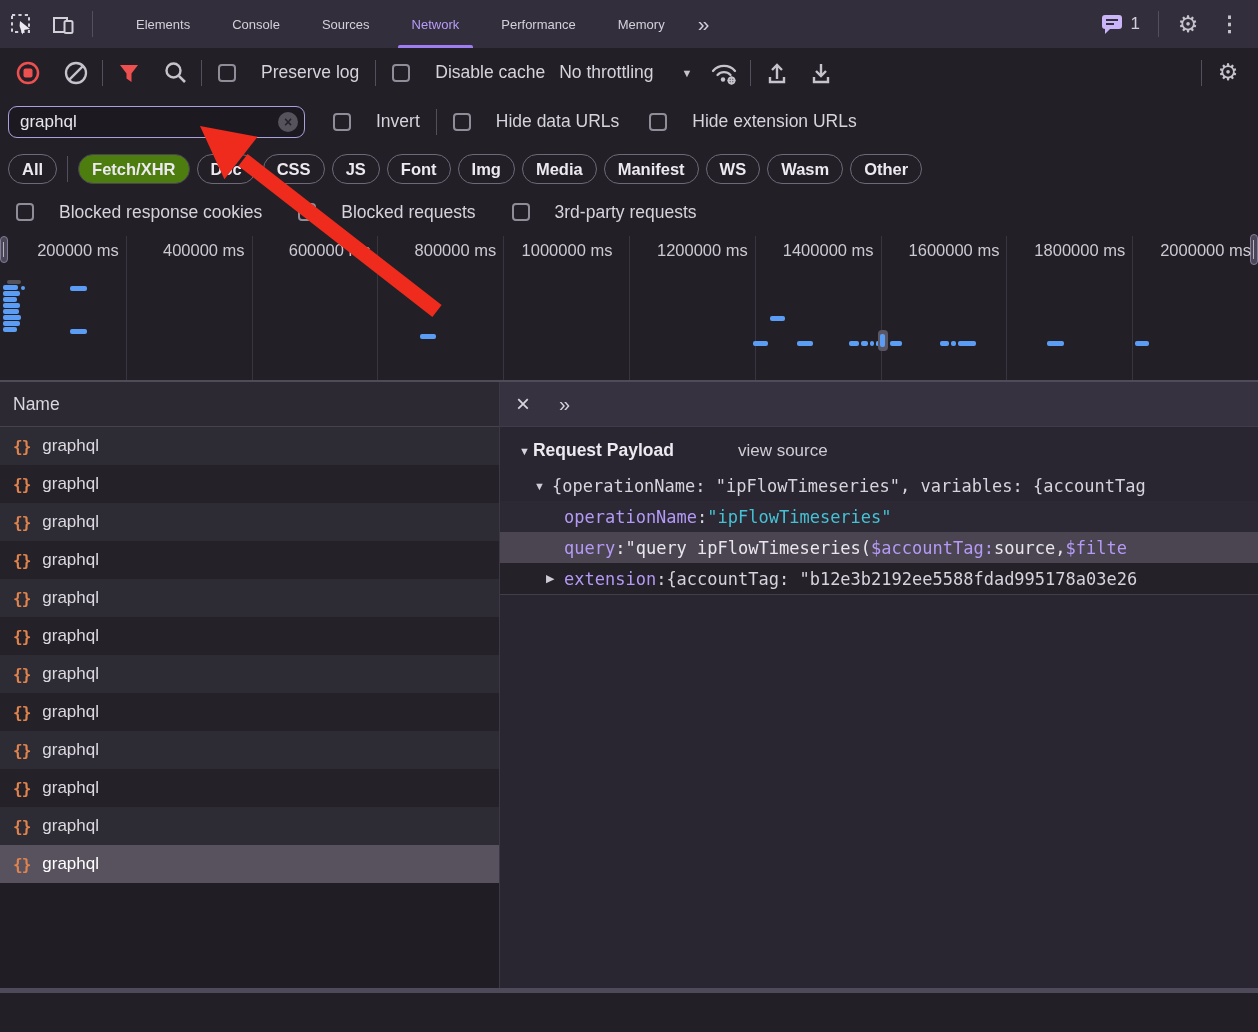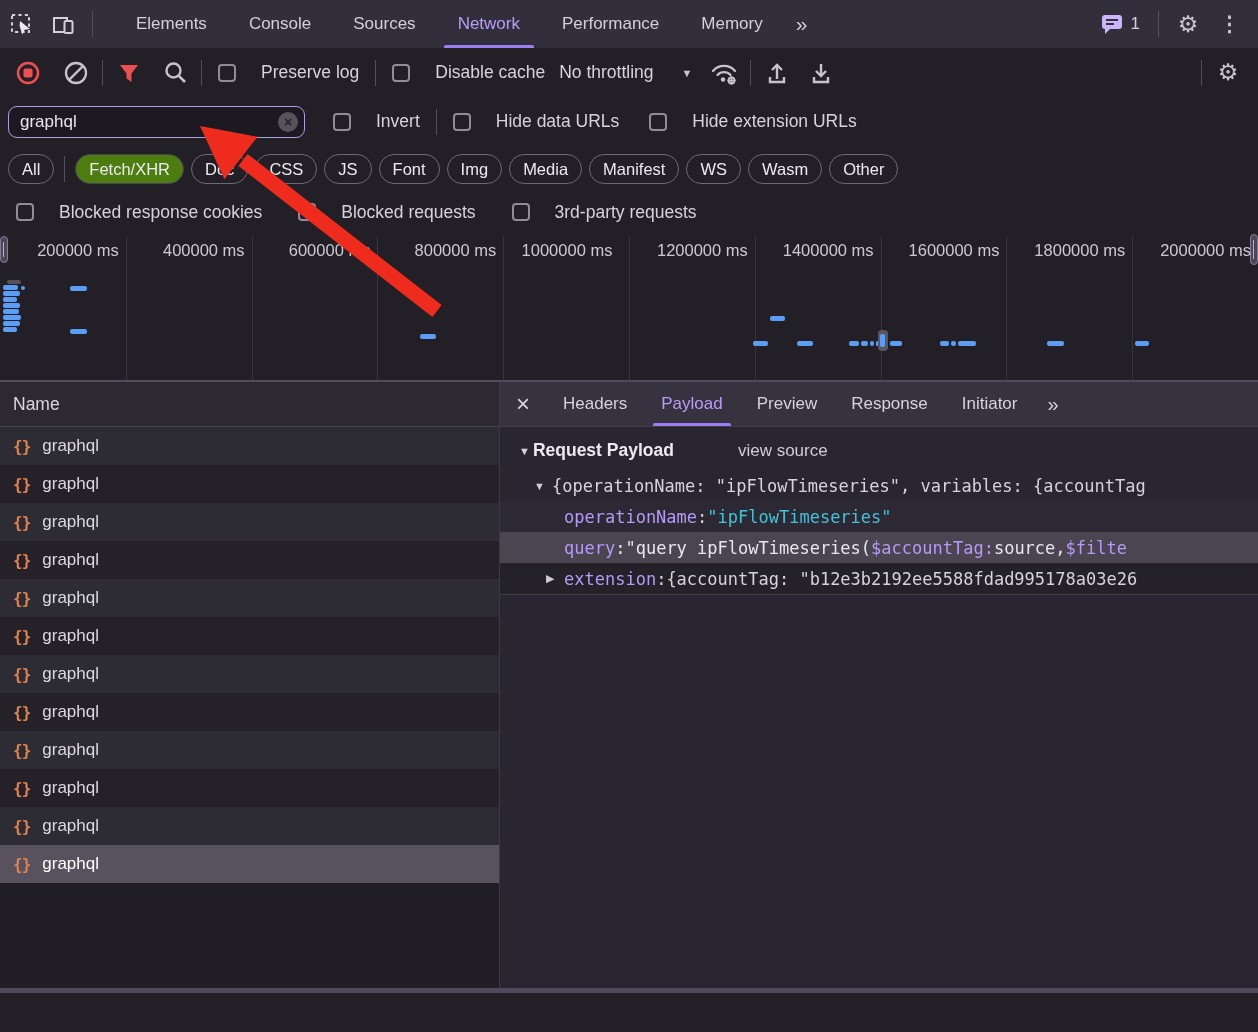--- a/index.html
+++ b/index.html
@@ -8,21 +8,21 @@
     position: relative; width: 1258px; height: 1032px;
     background:#222026; overflow: hidden;
     font-family: "Liberation Sans", sans-serif;
     color:#d6d3dc; -webkit-font-smoothing: antialiased;
   }
   
   .tabbar { height:48px; background:#332e3c; display:flex; align-items:stretch; }
   .icon-btn { width:42px; display:flex; align-items:center; justify-content:center; }
   .vsep { width:1px; height:26px; background:#534f5c; align-self:center; margin:0 8px; }
   .tabs { display:flex; align-items:stretch; margin-left:14px; }
-  .tab { position:relative; padding:6px 21px; display:flex; align-items:center; font-size:17px; color:#d3d0da; cursor:default; }
+  .tab { position:relative; padding:6px 21px; display:flex; align-items:center; font-size:13px; color:#d3d0da; cursor:default; }
   .tab.active { color:#b79cf8; }
   .tab.active::after { content:""; position:absolute; left:7px; right:7px; bottom:0; height:3px; background:#9d7ef2; border-radius:2px 2px 0 0; }
   .tab-overflow { display:flex; align-items:center; padding:0 12px; font-size:21px; color:#d3d0da; letter-spacing:-2px; }
   .tabbar-right { margin-left:auto; display:flex; align-items:center; padding-right:8px; }
   .bubble-wrap { display:flex; align-items:center; gap:7px; margin-right:10px; }
   .count { font-size:17px; color:#d3d0da; }
   .gear-glyph { font-size:23px; color:#c6c3cc; line-height:1; }
   .kebab { font-size:21px; color:#c6c3cc; padding:0 10px; font-weight:bold; }
   
   .toolbar { height:49px; background:#222026; display:flex; align-items:center; padding-left:10px; }
@@ -30,21 +30,21 @@
   .cb { width:18px; height:18px; border:2px solid #908d99; border-radius:4px; background:transparent; flex:0 0 auto; }
   .cb-item { display:flex; align-items:center; gap:25px; font-size:17.5px; color:#d6d3dc; }
   .throttle { display:flex; align-items:center; gap:28px; margin-left:14px; font-size:17.5px; color:#d6d3dc; }
   .caret { font-size:11px; color:#c6c3cc; }
   
   .filterrow { height:49px; background:#222026; display:flex; align-items:center; padding-left:8px; }
   .filter-input { position:relative; width:297px; height:32px; background:#1c1a20; border:1.5px solid #a9a1dd; border-radius:9px; display:flex; align-items:center; padding-left:11px; font-size:17px; color:#e8e6ec; }
   .clear-btn { position:absolute; right:6px; top:5px; width:20px; height:20px; border-radius:50%; background:#56535d; color:#26232b; font-size:14px; font-weight:bold; display:flex; align-items:center; justify-content:center; }
   
   .chiprow { height:46px; background:#222026; display:flex; align-items:center; padding-left:8px; gap:7px; }
-  .chip { height:30px; padding:0 13px; border:1.5px solid #6e6879; border-radius:15px; display:flex; align-items:center; font-size:16.5px; font-weight:normal; color:#eceaf0; }
+  .chip { height:30px; padding:0 13px; border:1.5px solid #6e6879; border-radius:15px; display:flex; align-items:center; font-size:16.5px; font-weight:bold; color:#eceaf0; }
   .chip.active { background:#4d7c0f; border-color:#4a4157; }
   
   .blockedrow { height:40px; background:#222026; display:flex; align-items:center; padding-left:16px; gap:36px; }
   
   .timeline { position:relative; height:150px; background:#222026; border-bottom:2px solid #504b59; overflow:hidden; }
   .gridline { position:absolute; top:4px; bottom:0; width:1px; background:#39353f; }
   .ticklabel { position:absolute; top:9px; width:110px; text-align:right; font-size:16.5px; color:#ccc9d3; }
   .tbar { position:absolute; border-radius:2px; background:#5b9cf5; }
   .tbar.grey { background:#55525a; }
   .tbar.pill { background:#5a5663; border-radius:4px; }
@@ -386,27 +386,20 @@
             <span class="braces">{}</span>
             <span>graphql</span>
           </div>
         </div>
     </div>
     <div class="right">
       <div class="dtabs">
         <div class="close-x">
             <span>×</span>
           </div>
-        <div style="display:flex" id="detail-tabs">
-            <div class="dtab">Headers</div>
-            <div class="dtab active">Payload</div>
-            <div class="dtab">Preview</div>
-            <div class="dtab">Response</div>
-            <div class="dtab">Initiator</div>
-          </div>
         <div class="dtab-overflow">
             <span>»</span>
           </div>
       </div>
       <div class="payload">
         <div class="rp-header">
           <span class="rp-tri">▼</span>
           <span class="rp-title">Request Payload</span>
           <span class="view-source">view source</span>
         </div>

